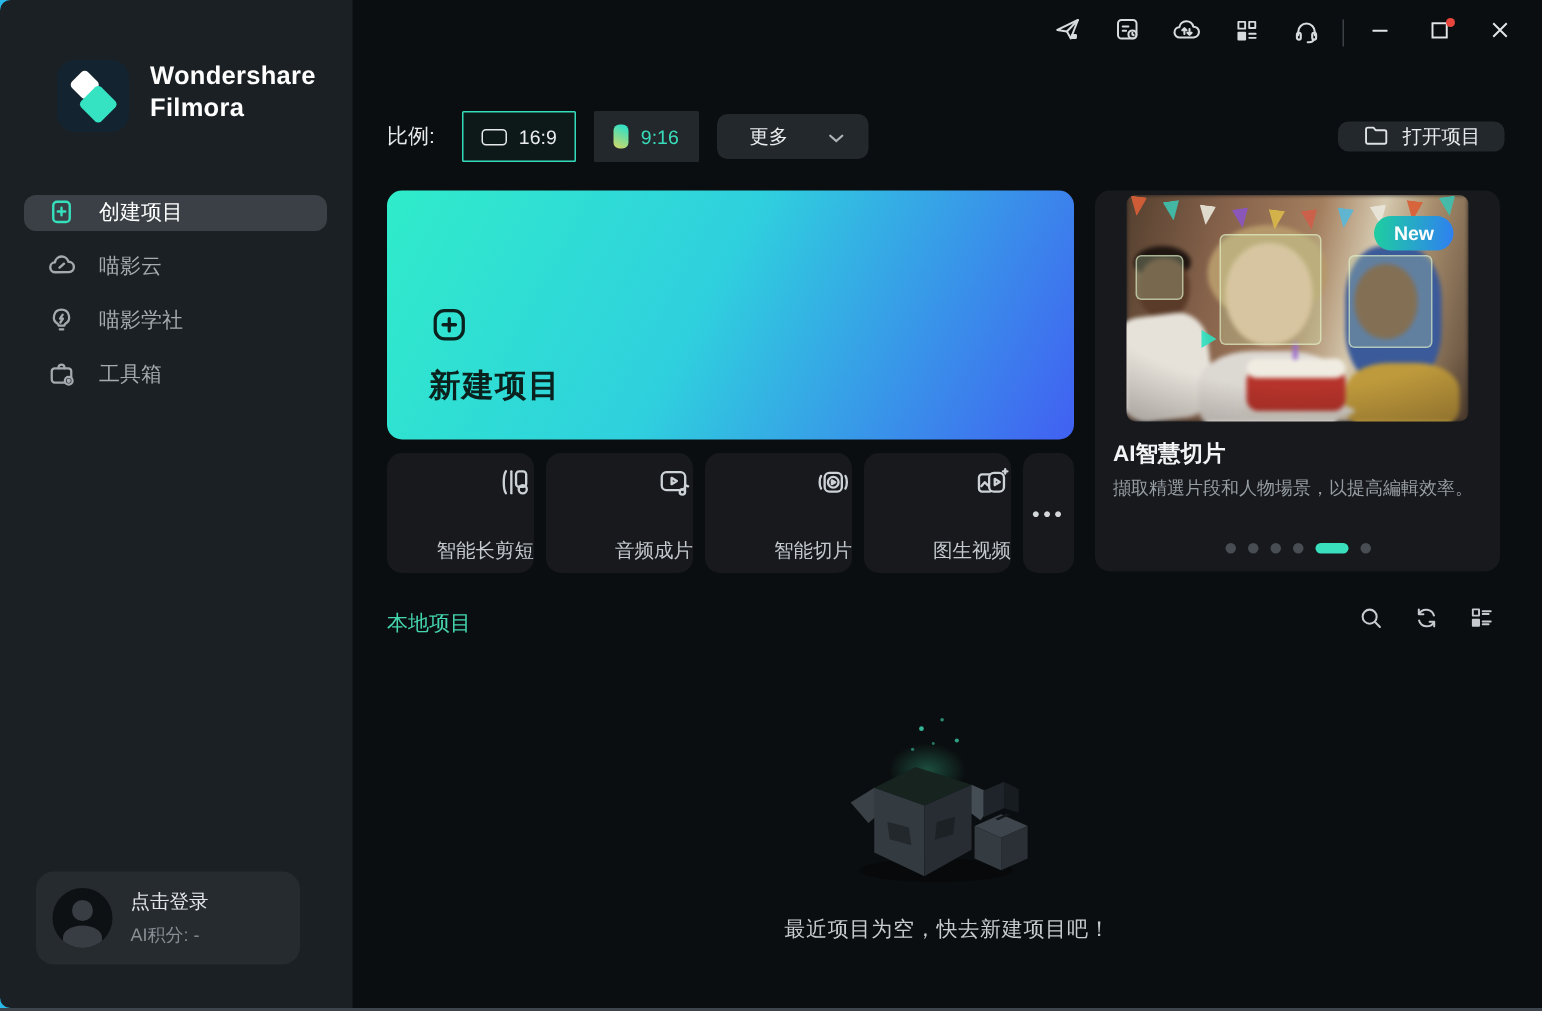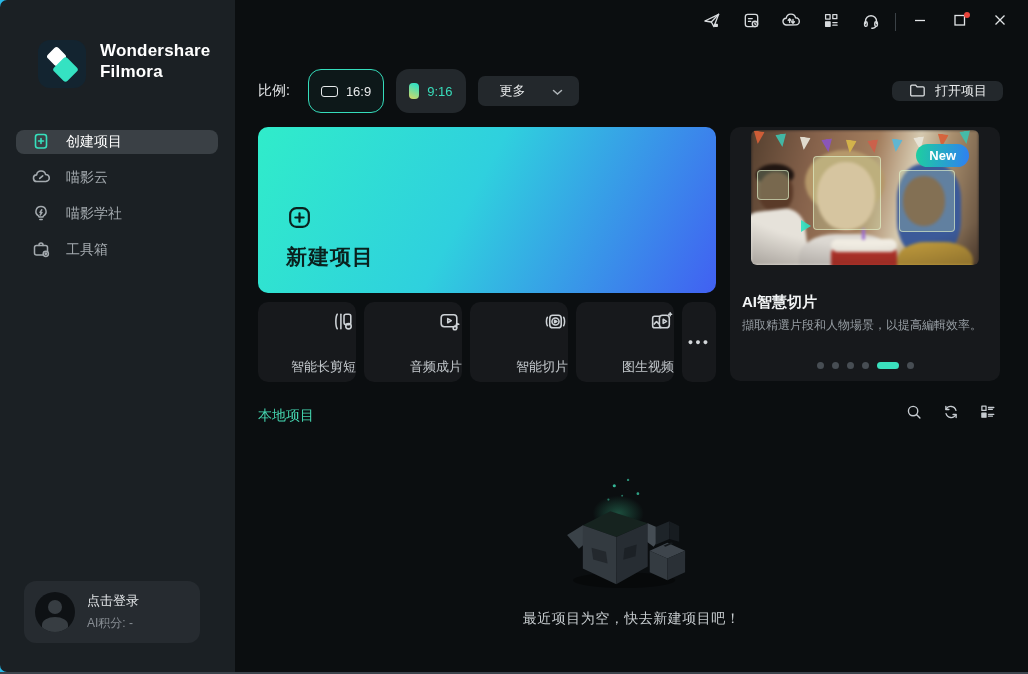--- a/index.html
+++ b/index.html
@@ -35,21 +35,21 @@
   
   .titlebar{position:absolute;left:235px;right:0;top:0;height:44px;display:flex;align-items:center;
             justify-content:flex-end;padding-right:8px;z-index:2;}
   .tb-btn{width:40px;height:44px;display:flex;align-items:center;justify-content:center;cursor:pointer;position:relative;}
   .tb-sep{width:1px;height:18px;background:#3b4146;margin:0 4px;}
   .red-dot{position:absolute;width:6px;height:6px;border-radius:50%;background:#e8453c;right:10px;top:12px;}
 
   
   .toolbar{position:absolute;left:258px;right:25px;top:76px;height:30px;display:flex;align-items:center;z-index:1;}
   .ratio-label{color:#e8eaec;font-size:14px;margin-right:18px;}
-  .ratio-btn{height:44px;border-radius:13px;display:flex;align-items:center;gap:8px;padding:0 12px;
+  .ratio-btn{height:34px;border-radius:1px;display:flex;align-items:center;gap:8px;padding:0 12px;
              background:#23282c;color:#e9ebec;font-size:13px;margin-right:12px;cursor:pointer;box-sizing:border-box;border:1px solid transparent;}
   .ratio-btn.selected{border:1px solid #35dcbb;background:rgba(53,220,187,0.05);}
   .rect-169{width:17px;height:11px;border:1.6px solid #e6e9ea;border-radius:3px;box-sizing:border-box;}
   .rect-916{width:10px;height:16px;border-radius:4px;background:linear-gradient(205deg,#38e0c1 15%,#cdd86a 95%);}
   .ratio-916-text{color:#38dcba;}
   .more-btn{height:30px;border-radius:7px;background:#23282c;color:#e9ebec;font-size:13px;display:flex;
             align-items:center;gap:26px;padding:0 16px 0 22px;cursor:pointer;}
   .spacer{flex:1;}
   .open-btn{height:20px;border-radius:7px;background:#23282c;color:#e9ebec;font-size:13px;display:flex;
             align-items:center;gap:9px;padding:0 16px;cursor:pointer;}
@@ -64,21 +64,21 @@
   .tool-btn{position:absolute;top:302px;width:98px;height:80px;border-radius:10px;background:#17191c;
             display:flex;flex-direction:column;align-items:flex-end;justify-content:center;gap:21px;
             color:#c5cace;font-size:13px;cursor:pointer;z-index:1;}
   .tool-more{position:absolute;top:302px;left:682px;width:34px;height:80px;border-radius:10px;background:#17191c;
              display:flex;align-items:center;justify-content:center;color:#d3d7da;cursor:pointer;
              font-size:9px;letter-spacing:2px;z-index:1;}
 
   
   .promo-card{position:absolute;left:730px;top:127px;width:270px;height:254px;border-radius:10px;
               background:#17191c;z-index:1;}
-  .thumb{position:absolute;left:21px;top:3px;width:228px;height:135px;border-radius:6px;overflow:hidden;cursor:pointer;}
+  .thumb{position:absolute;left:21px;top:3px;width:228px;height:151px;border-radius:6px;overflow:hidden;cursor:pointer;}
   .thumb-bg{position:absolute;inset:0;
             background:linear-gradient(103deg,#55402f 0%,#86624b 26%,#a37e5e 50%,#d6cab0 66%,#a98f6e 78%,#5f4b3a 100%);}
   .thumb-blur{position:absolute;inset:0;filter:blur(1.5px);}
   .blob{position:absolute;}
   .vignette{position:absolute;inset:0;background:radial-gradient(120% 100% at 50% 30%,rgba(0,0,0,0) 55%,rgba(20,10,8,.5) 100%);}
   .flag{position:absolute;width:11px;height:13px;clip-path:polygon(0 0,100% 0,50% 100%);opacity:.92;filter:blur(.4px);}
   .face-box{position:absolute;background:rgba(198,228,178,.28);border:1px solid rgba(228,246,206,.6);border-radius:4px;}
   .play-tri{position:absolute;width:0;height:0;border-left:10px solid #2fe0c0;border-top:6px solid transparent;
             border-bottom:6px solid transparent;left:50px;top:90px;opacity:.9;}
   .badge-new{position:absolute;right:10px;top:14px;padding:4px 13px;border-radius:13px;color:#fff;

